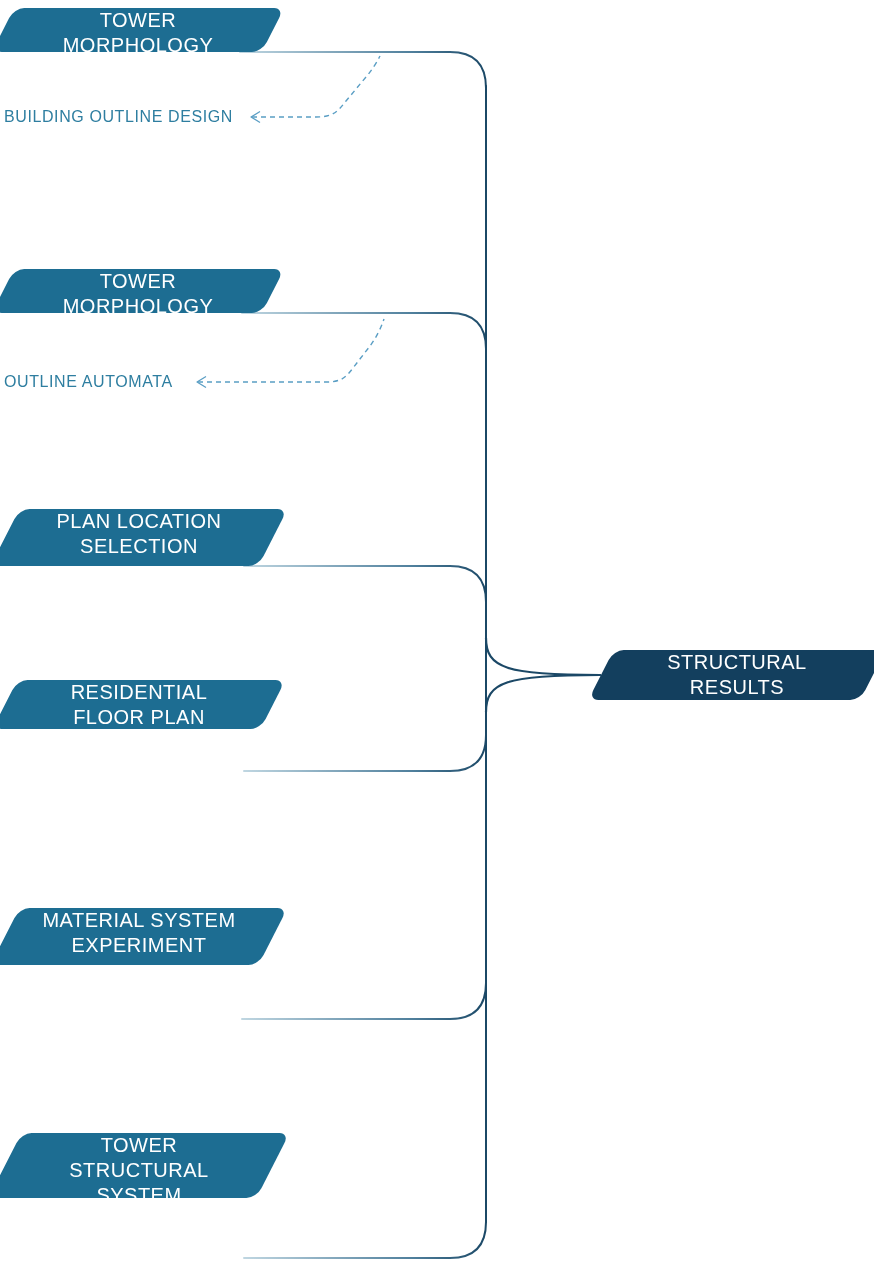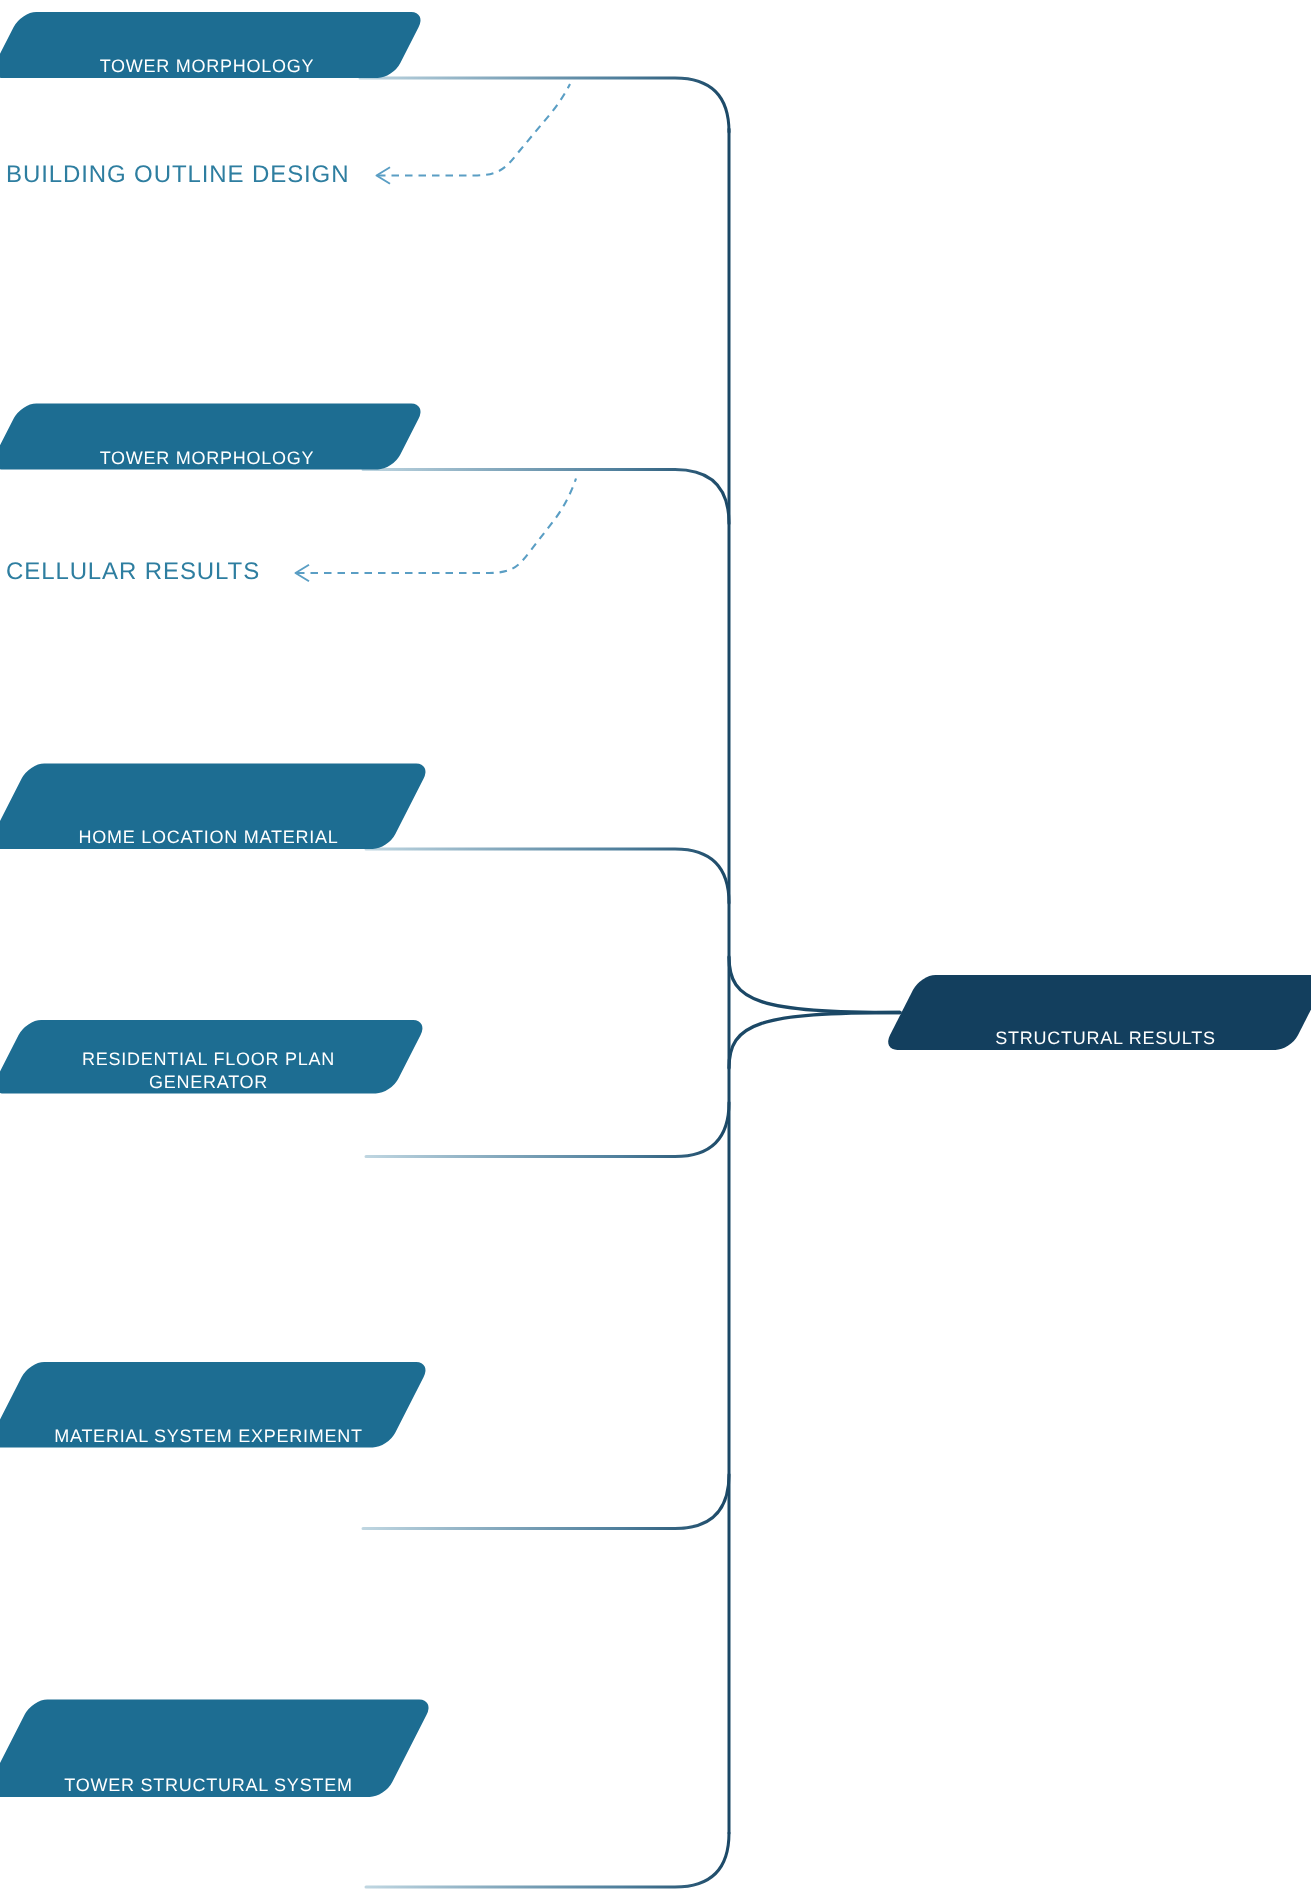--- a/index.html
+++ b/index.html
@@ -23,22 +23,22 @@
   .branch{stroke:url(#branchGrad);stroke-width:2;stroke-linecap:round}
   .trunk{stroke:var(--line-dark);stroke-width:2;stroke-linecap:round}
   .bracket{stroke:var(--line-dark);stroke-width:2.2;stroke-linecap:round}
   .dashed{stroke:var(--dashed-line);stroke-width:1.4;stroke-dasharray:5 4}
   .arrowhead{stroke:var(--dashed-line);stroke-width:1.3;stroke-linejoin:round}
   .stop-light{stop-color:var(--line-light)}
   .stop-mid{stop-color:#4f7f9c}
   .stop-dark{stop-color:var(--line-dark)}
 
   .topic{
-    position:absolute;z-index:2;display:flex;align-items:flex-end;justify-content:center;
-    color:var(--topic-text);font-size:12px;letter-spacing:.5px;line-height:1.26;text-align:center;
+    position:absolute;z-index:2;display:flex;align-items:flex-start;justify-content:center;
+    color:var(--topic-text);font-size:20px;letter-spacing:.5px;line-height:1.26;text-align:center;
   }
   .topic .shape{
     position:absolute;top:0;left:0;right:0;bottom:0;
     background:var(--topic-fill);border-radius:10px;transform:skewX(-27deg);
   }
   .topic.root .shape{background:var(--root-fill)}
   .topic .label{position:relative;z-index:1;padding:0 6px;max-width:225px}
 
   .t1{left:3px;top:8px;width:270px;height:44px}
   .t2{left:3px;top:269px;width:270px;height:44px}
@@ -93,25 +93,25 @@
     <div class="label">TOWER MORPHOLOGY</div>
   </div>
 
   <div class="sub-label s1">BUILDING OUTLINE DESIGN</div>
 
   <div class="topic t2">
     <div class="shape"></div>
     <div class="label">TOWER MORPHOLOGY</div>
   </div>
 
-  <div class="sub-label s2">CELLULAR RESULTS</div>
+  <div class="sub-label s2">OUTLINE AUTOMATA</div>
 
   <div class="topic t3">
     <div class="shape"></div>
-    <div class="label">HOME LOCATION MATERIAL</div>
+    <div class="label">PLAN LOCATION SELECTION</div>
   </div>
 
   <div class="topic t4">
     <div class="shape"></div>
     <div class="label">RESIDENTIAL FLOOR PLAN GENERATOR</div>
   </div>
 
   <div class="topic t5">
     <div class="shape"></div>
     <div class="label">MATERIAL SYSTEM EXPERIMENT</div>

